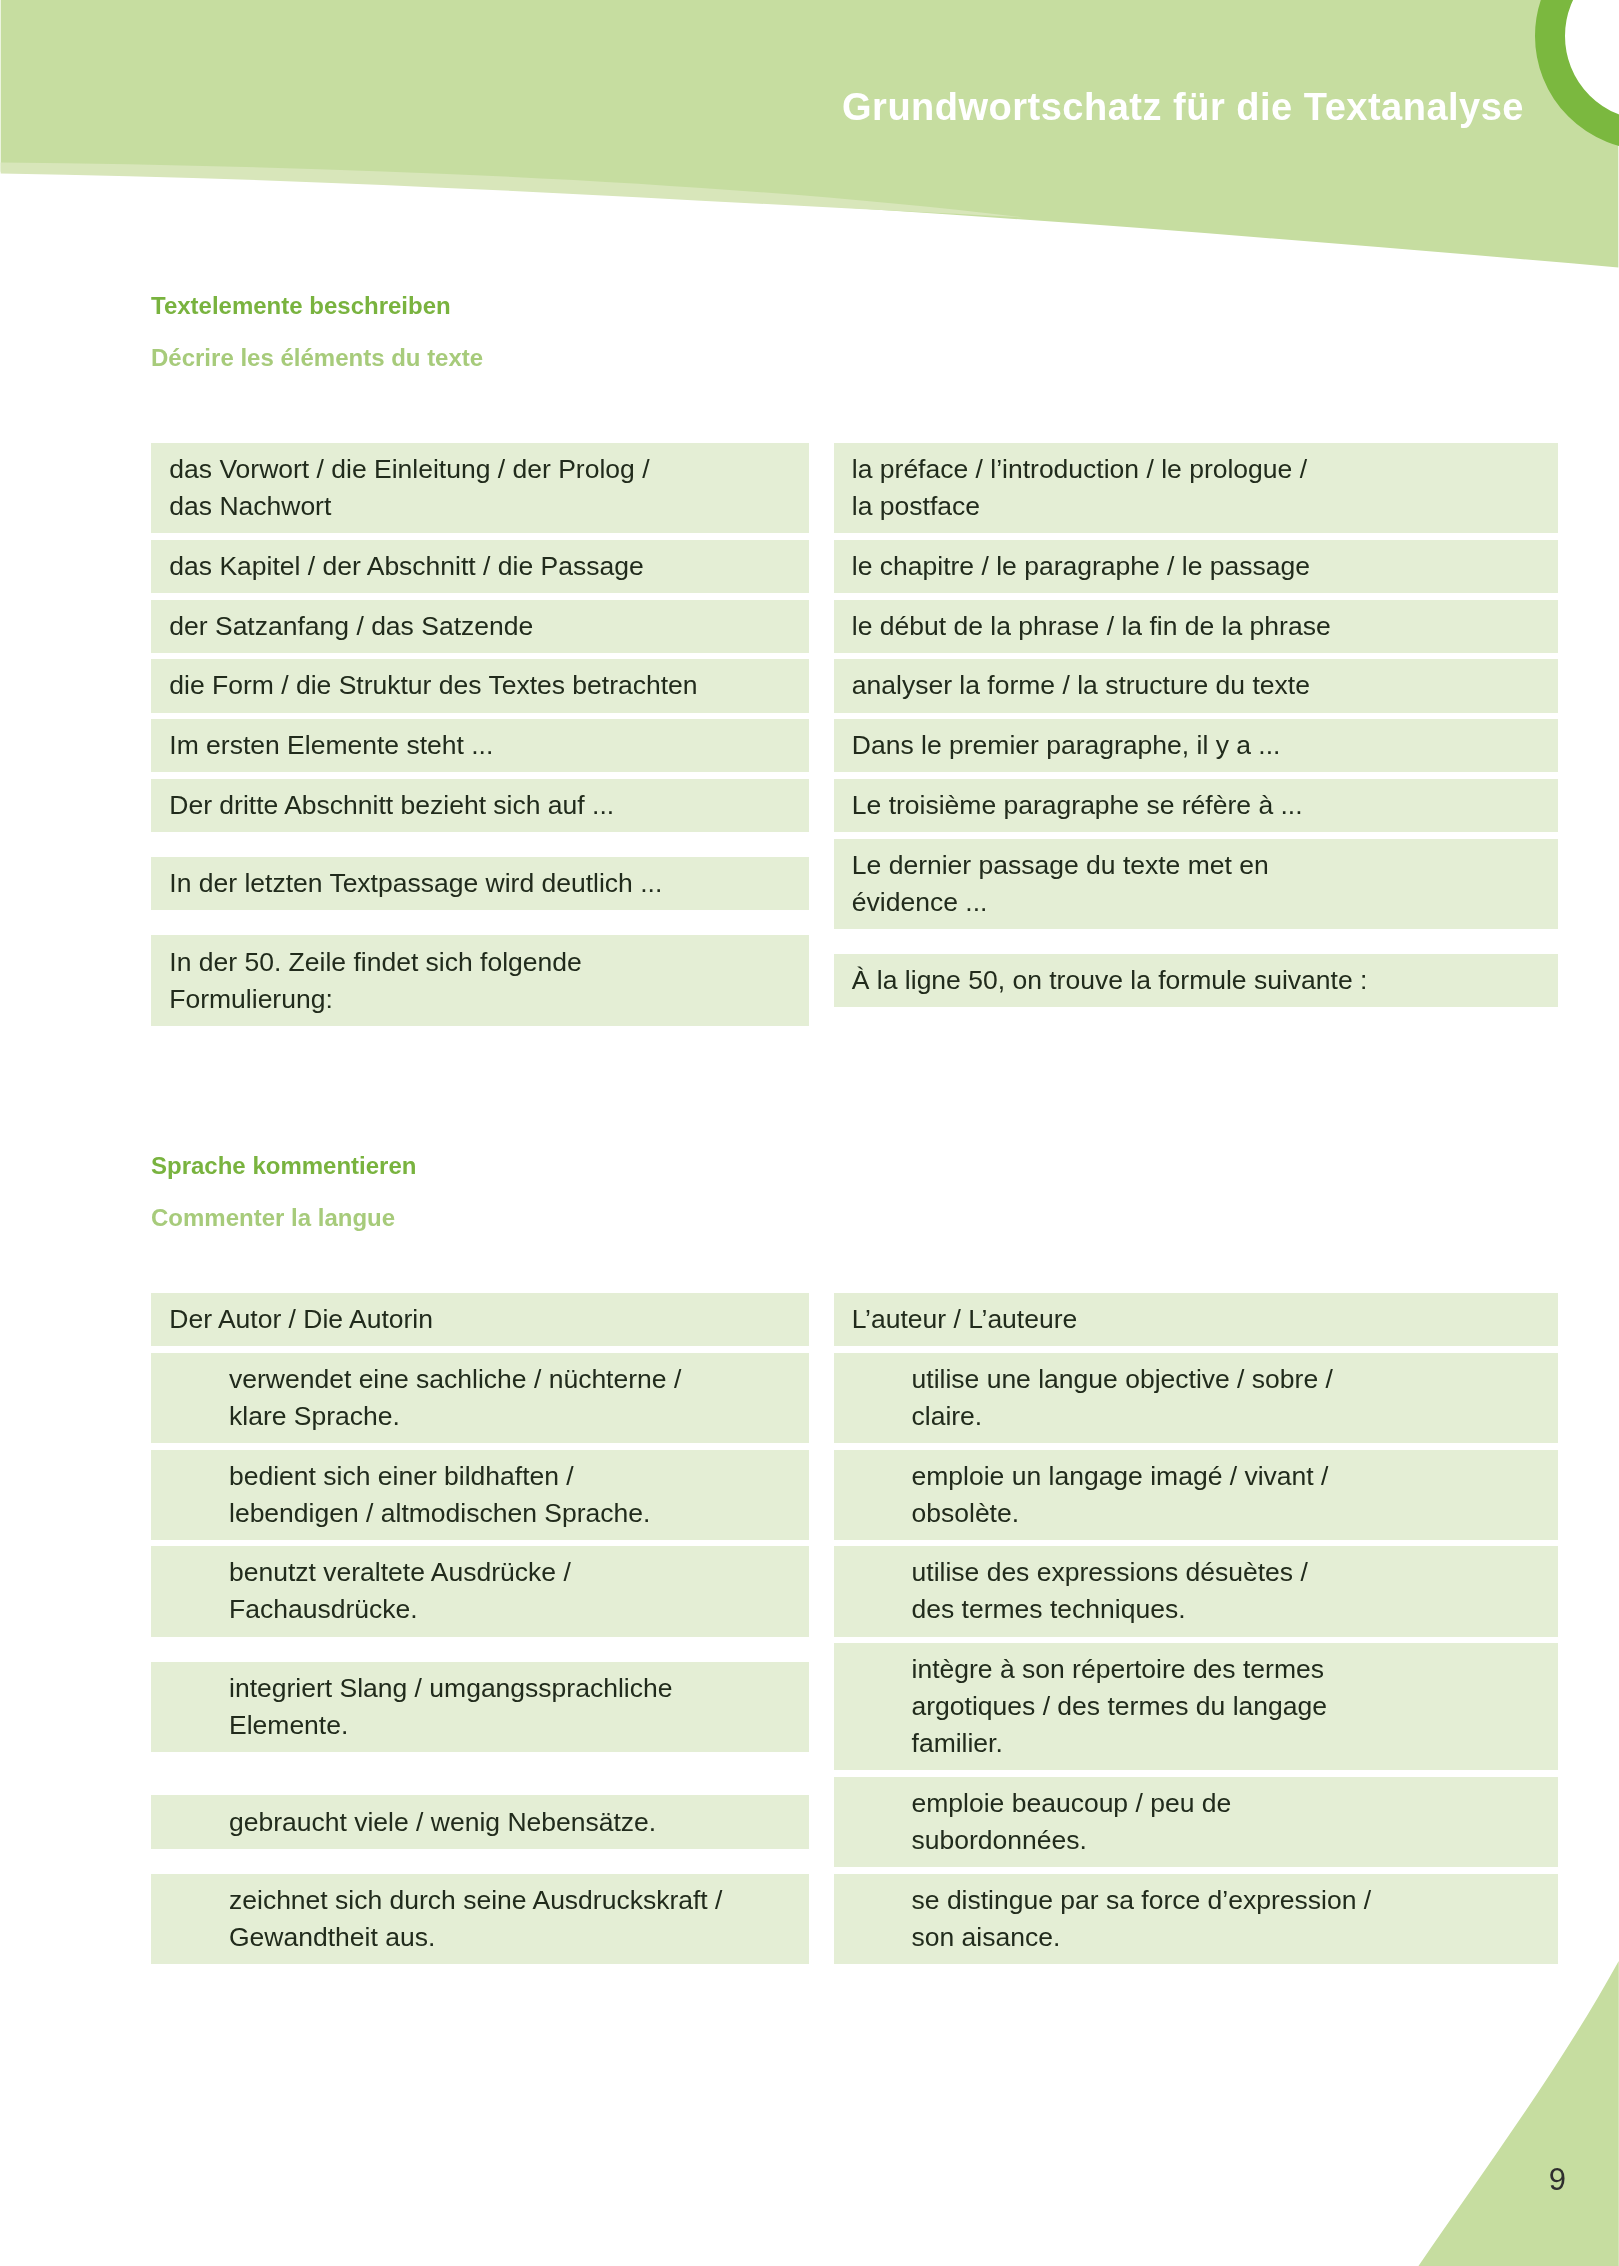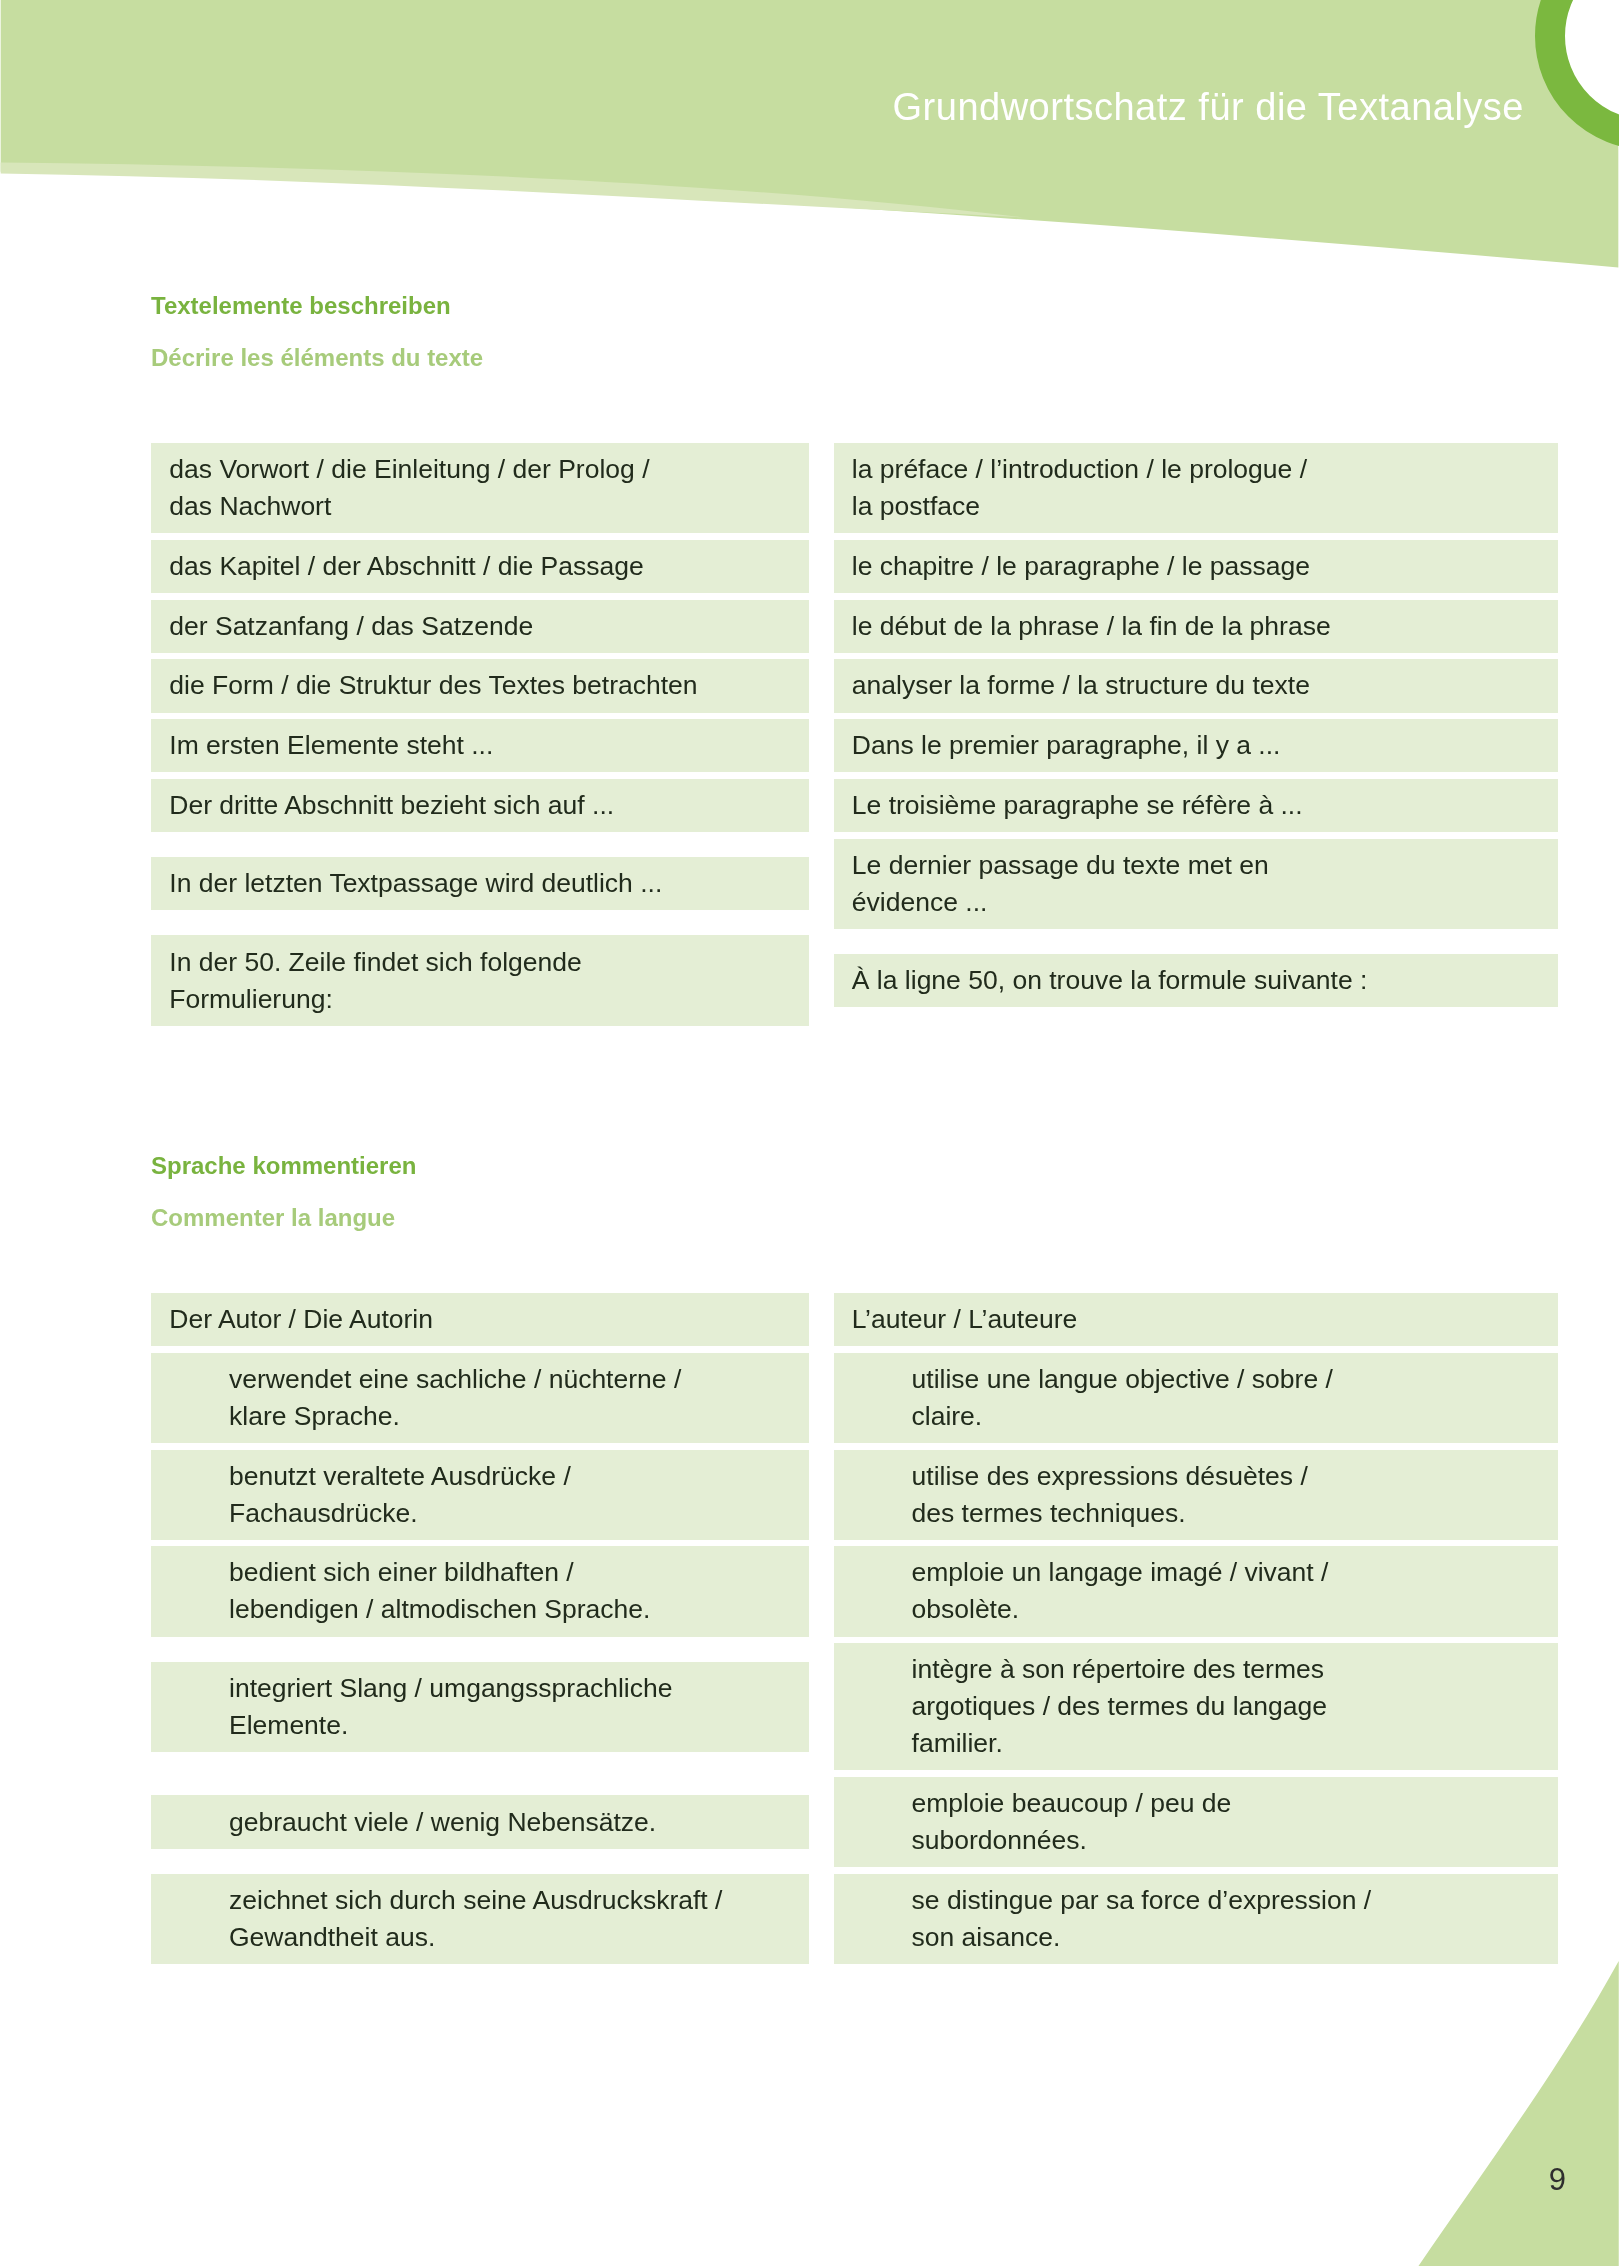--- a/index.html
+++ b/index.html
@@ -8,21 +8,21 @@
     width:1619px;height:2267px;
     background:#ffffff;
     overflow:hidden;
     font-family:"Liberation Sans", sans-serif;
     color:var(--text,#212b1c);
   }
   
   .header-svg{position:absolute;top:0;left:0;display:block;}
   .page-title{
     position:absolute;top:86px;right:95px;
-    font-size:38px;font-weight:400;letter-spacing:0.5px;
+    font-size:38px;font-weight:700;letter-spacing:0.5px;
     color:#ffffff;white-space:nowrap;
   }
   .ring{
     position:absolute;top:-78px;right:-144px;
     width:228px;height:228px;box-sizing:border-box;
     border:30px solid var(--ring,#7bb83f);
     border-radius:50%;
     background:#ffffff;
   }
   
@@ -117,30 +117,30 @@
         <div class="t-cell de">Der Autor / Die Autorin</div>
         <div class="t-cell fr">L’auteur / L’auteure</div>
       </div>
       <div class="t-row">
         <div class="t-cell de indent">verwendet eine sachliche / nüchterne /
 klare Sprache.</div>
         <div class="t-cell fr indent">utilise une langue objective / sobre /
 claire.</div>
       </div>
       <div class="t-row">
+        <div class="t-cell de indent">bedient sich einer bildhaften /
+lebendigen / altmodischen Sprache.</div>
+        <div class="t-cell fr indent">emploie un langage imagé / vivant /
+obsolète.</div>
+      </div>
+      <div class="t-row">
         <div class="t-cell de indent">benutzt veraltete Ausdrücke /
 Fachausdrücke.</div>
         <div class="t-cell fr indent">utilise des expressions désuètes /
 des termes techniques.</div>
-      </div>
-      <div class="t-row">
-        <div class="t-cell de indent">bedient sich einer bildhaften /
-lebendigen / altmodischen Sprache.</div>
-        <div class="t-cell fr indent">emploie un langage imagé / vivant /
-obsolète.</div>
       </div>
       <div class="t-row">
         <div class="t-cell de indent">integriert Slang / umgangssprachliche
 Elemente.</div>
         <div class="t-cell fr indent">intègre à son répertoire des termes
 argotiques / des termes du langage
 familier.</div>
       </div>
       <div class="t-row">
         <div class="t-cell de indent">gebraucht viele / wenig Nebensätze.</div>

